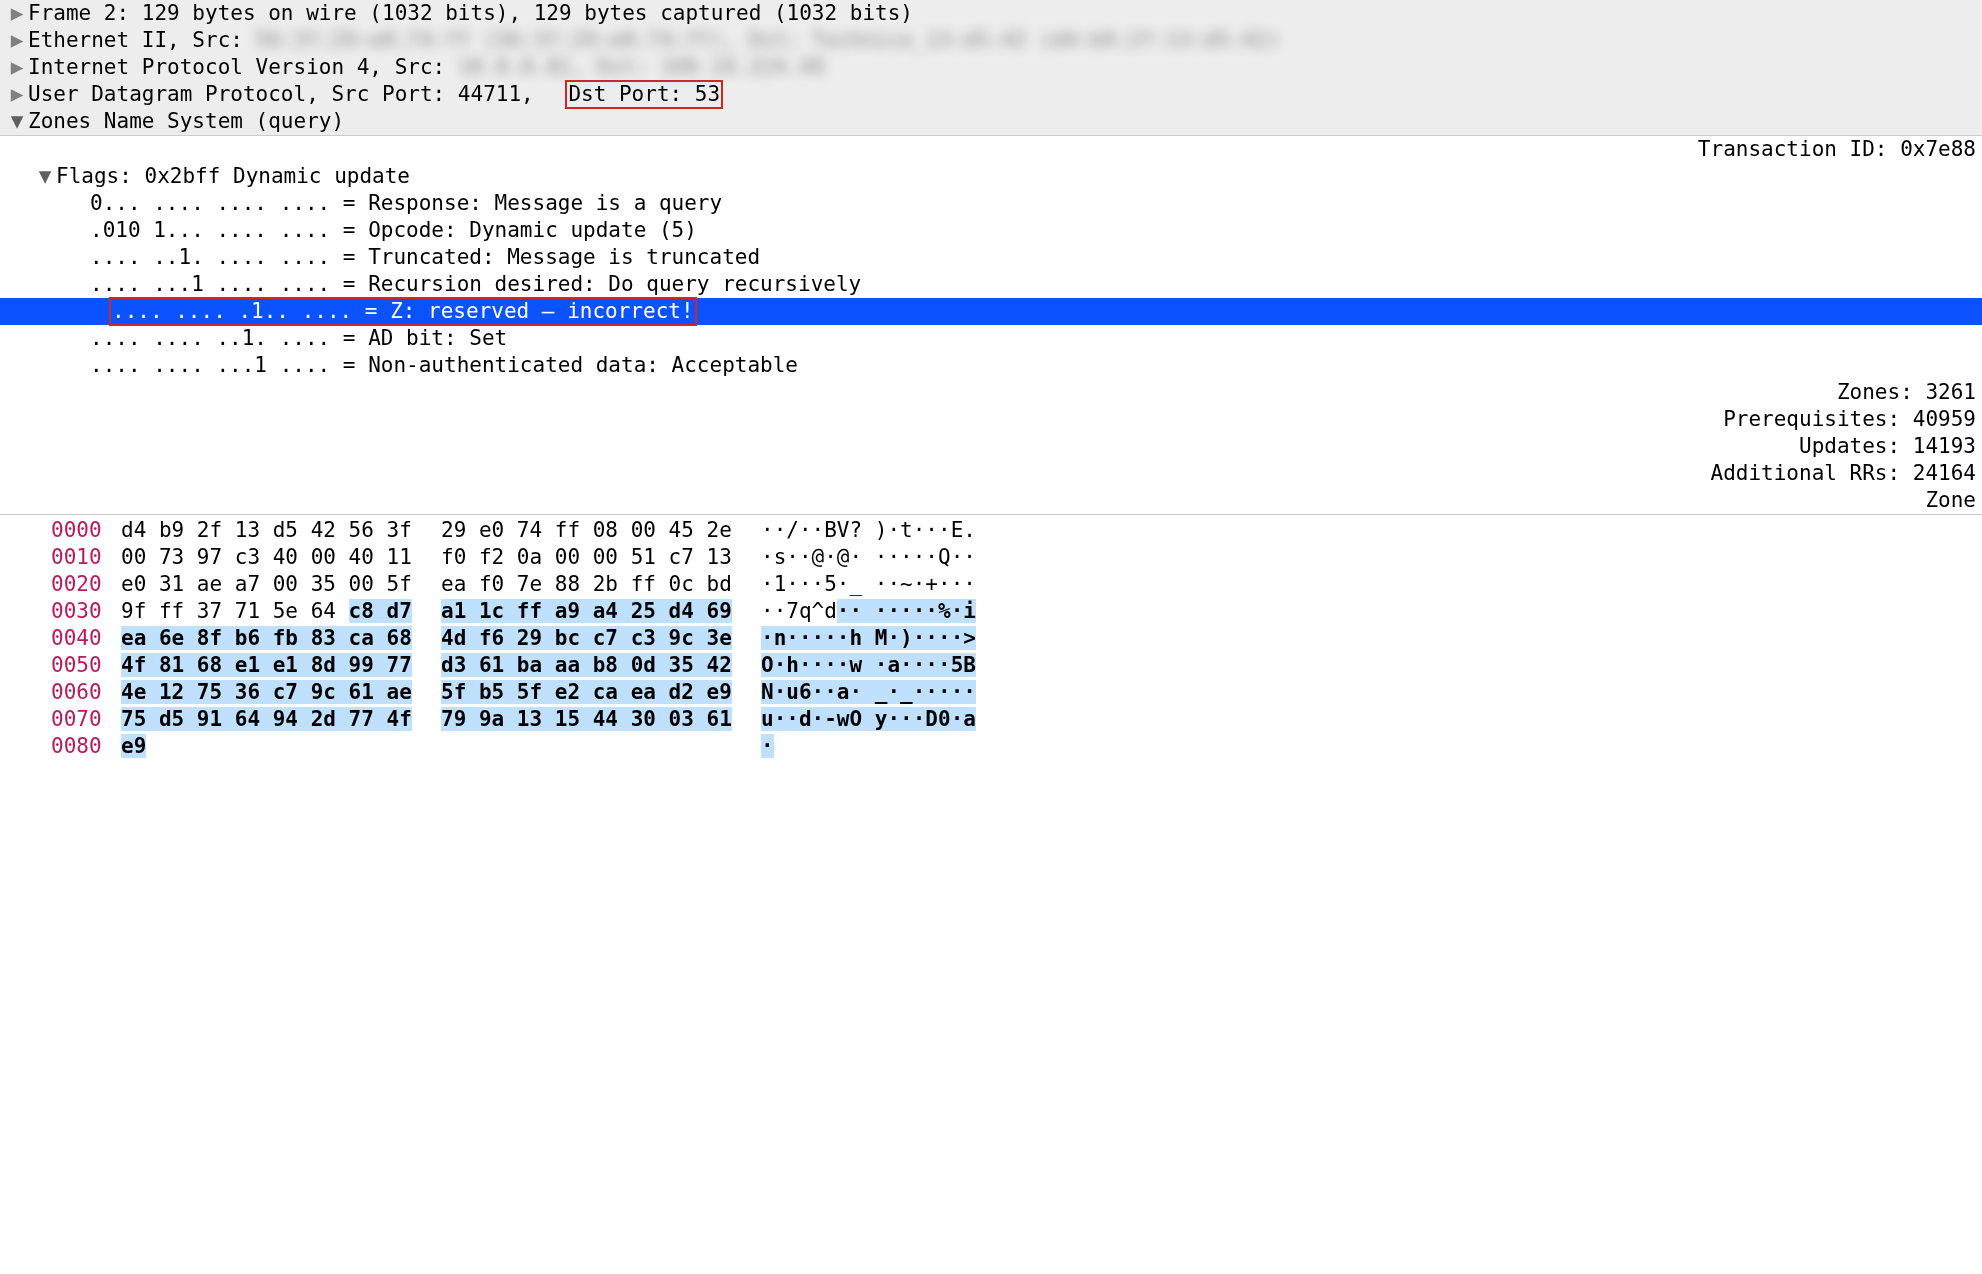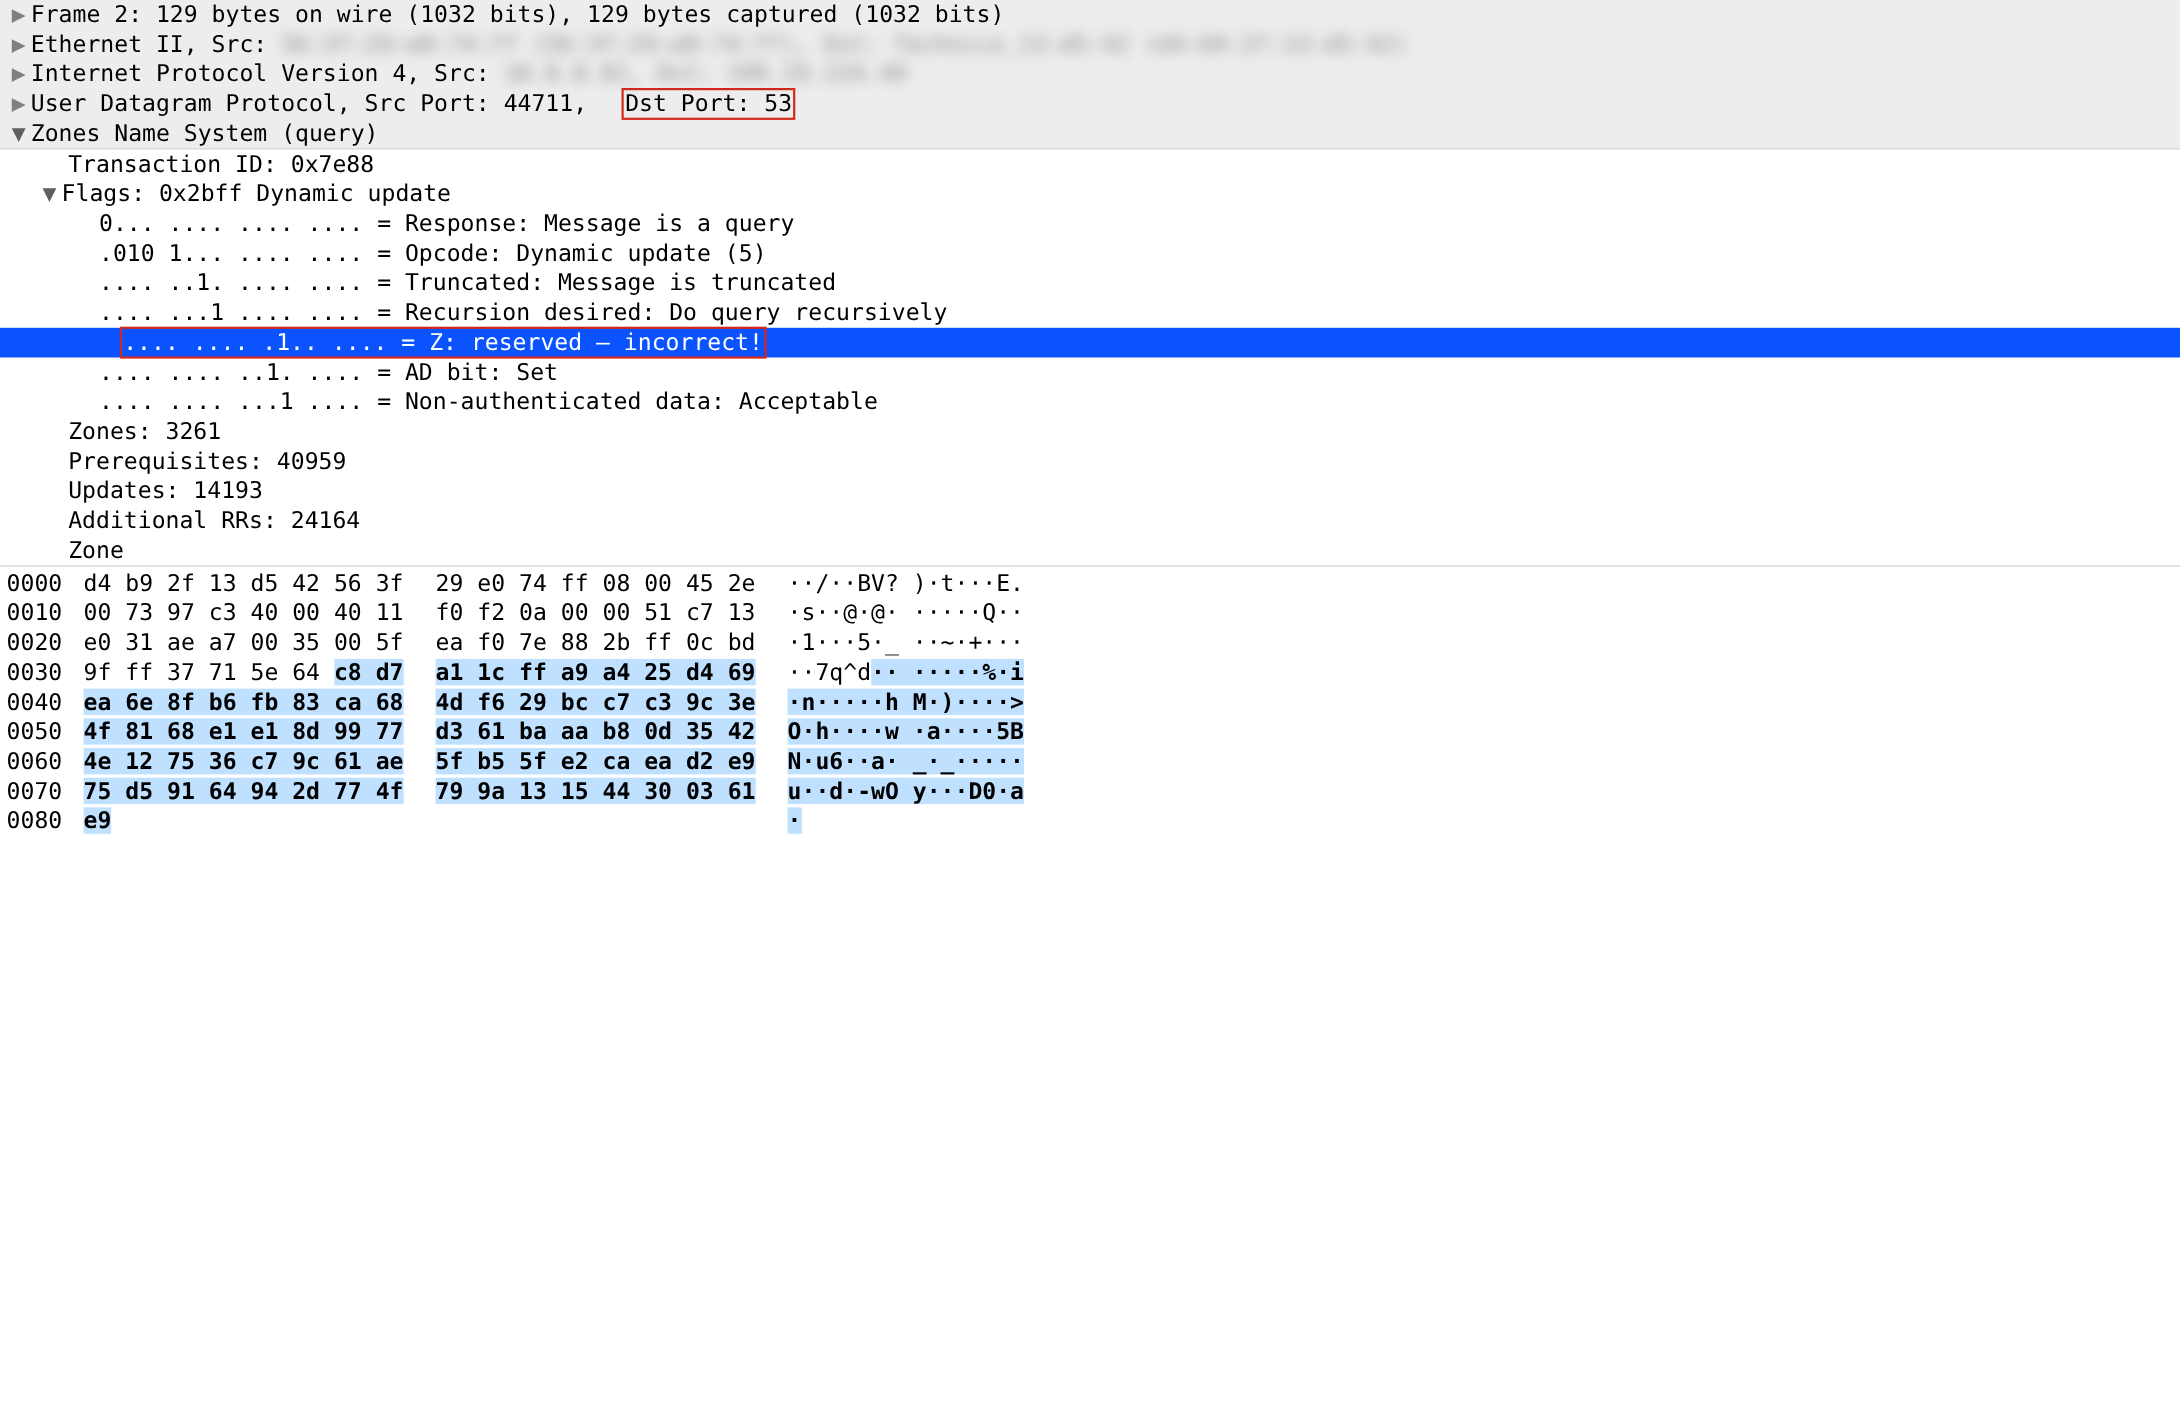--- a/index.html
+++ b/index.html
@@ -24,21 +24,21 @@
   }
   .toggle {
     display: inline-block;
     width: 22px;
     text-align: center;
     color: #808080;
     user-select: none;
   }
   .toggle.open { color: #606060; }
   .indent-1 { padding-left: 34px; }
-  .indent-2 { padding-left: 62px; }
+  .indent-2 { padding-left: 62px; justify-content: flex-end; }
   .indent-3 { padding-left: 90px; }
   .pane-mid {
     background: #fff;
   }
   .selected {
     background: #0a53ff;
     color: #fff;
   }
   .redbox {
     outline: 2px solid #d4261a;
@@ -55,21 +55,21 @@
     border-top: 1px solid #ccc;
     background: #fff;
     padding-top: 2px;
   }
   .hexrow {
     display: flex;
     white-space: pre;
     padding: 0 6px;
     height: 27px;
   }
-  .off { color: #000000; width: 70px; }
+  .off { color: #be185d; width: 70px; margin-left: 45px; }
   .hexleft { width: 290px; }
   .hexright { width: 290px; }
   .gap { width: 30px; }
   .ascii { width: 260px; }
   .hl { background: #bfe0ff; font-weight: bold; }
   
   .summary-block { background: #ededed; }
 </style>
 </head>
 <body>

